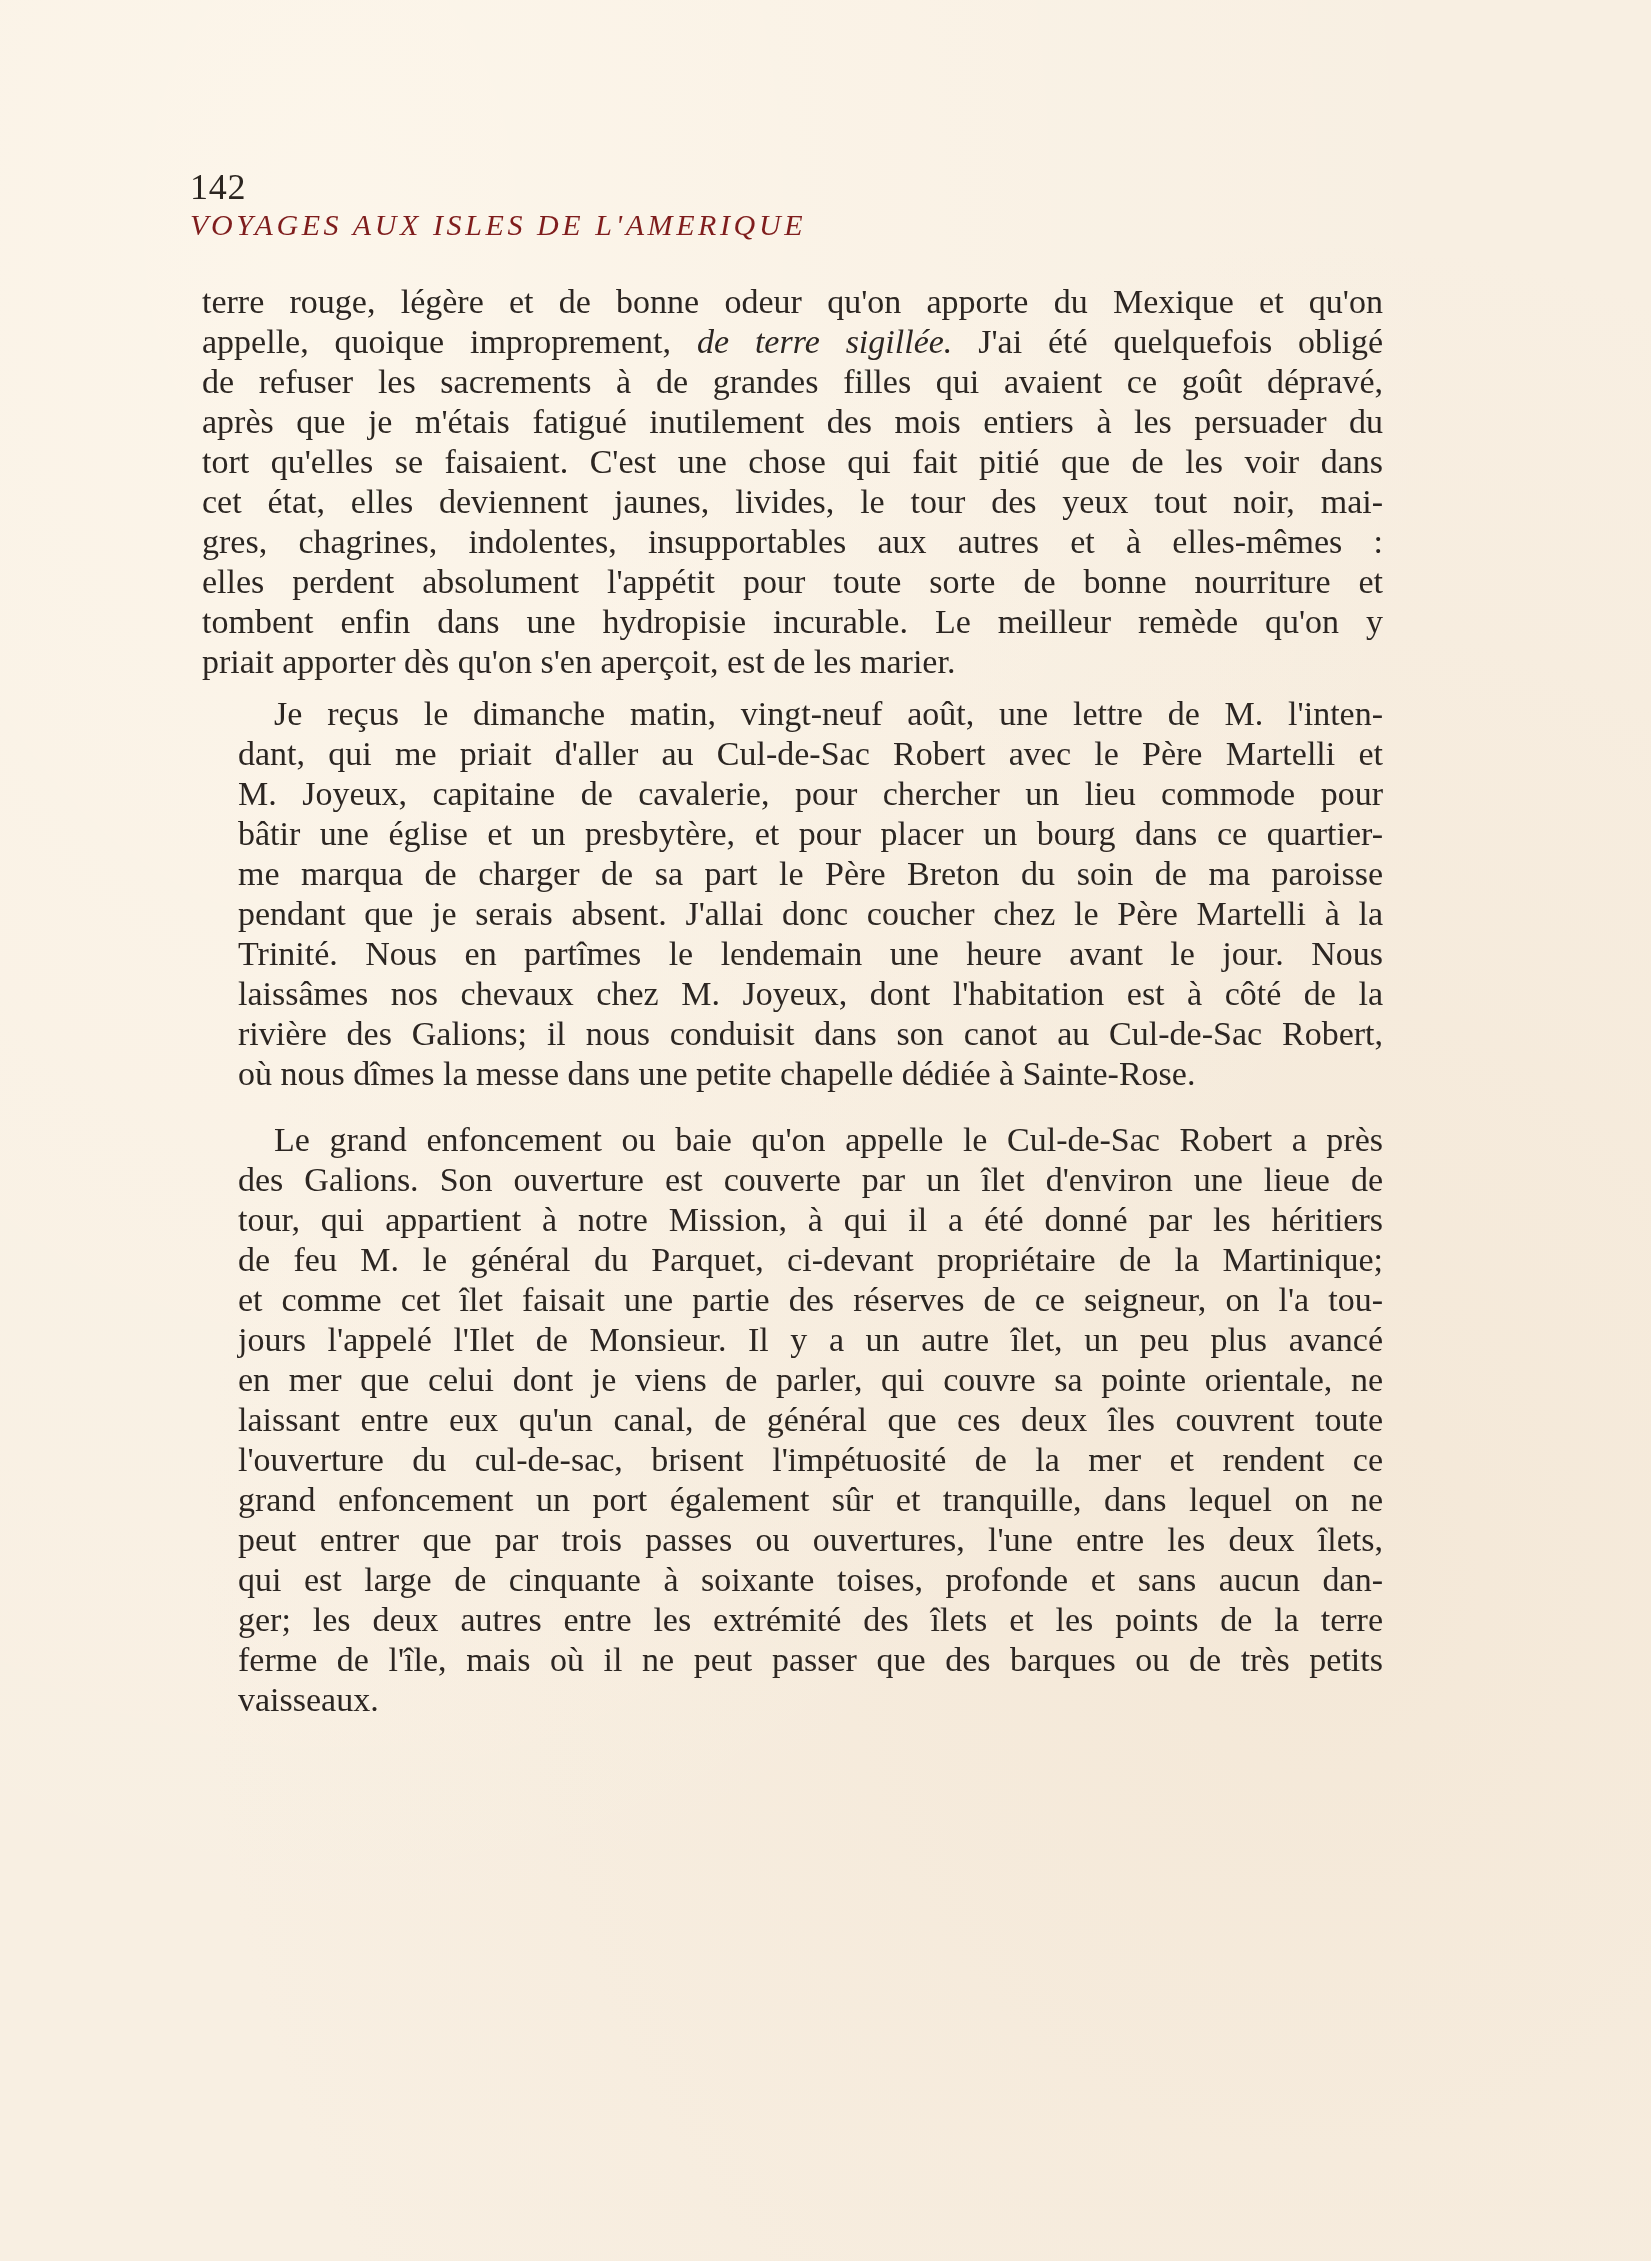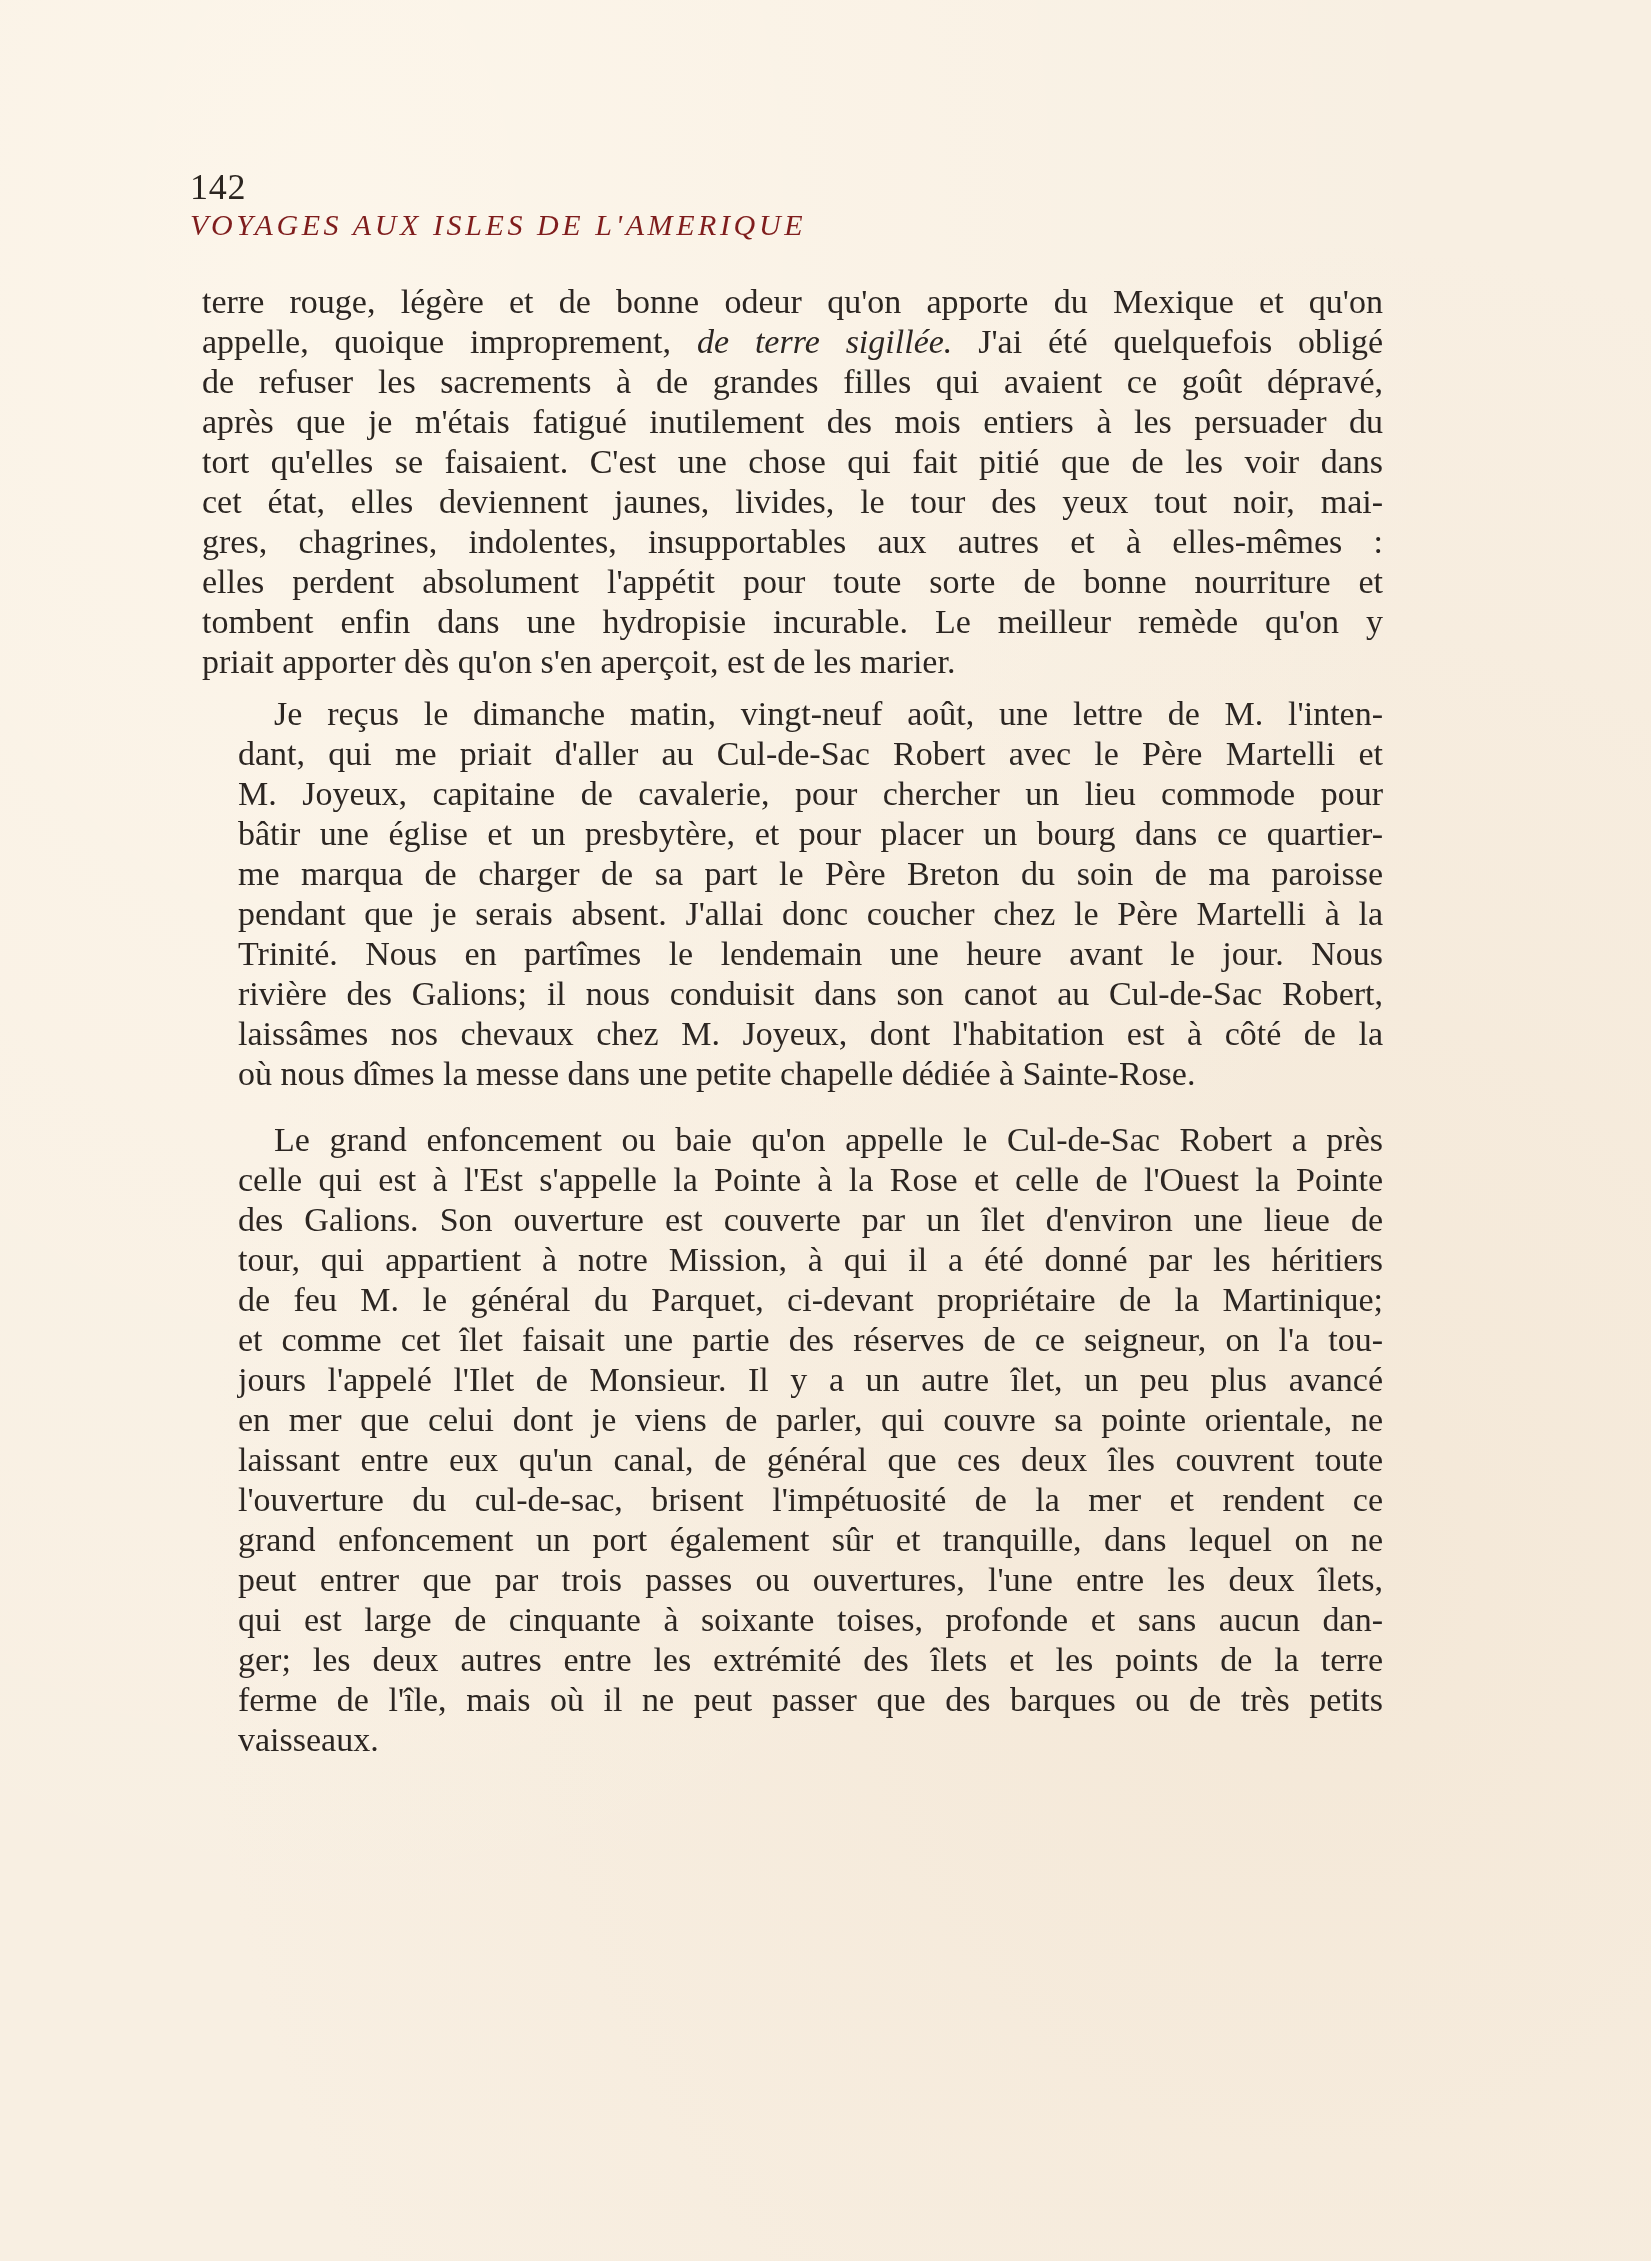--- a/index.html
+++ b/index.html
@@ -71,27 +71,26 @@
       <span class="line last">priait apporter dès qu'on s'en aperçoit, est de les marier.</span>
     </div>
   <div class="para indent">
       <span class="line" style="padding-left: 36px;">Je reçus le dimanche matin, vingt-neuf août, une lettre de M. l'inten-</span>
       <span class="line">dant, qui me priait d'aller au Cul-de-Sac Robert avec le Père Martelli et</span>
       <span class="line">M. Joyeux, capitaine de cavalerie, pour chercher un lieu commode pour</span>
       <span class="line">bâtir une église et un presbytère, et pour placer un bourg dans ce quartier-</span>
       <span class="line">me marqua de charger de sa part le Père Breton du soin de ma paroisse</span>
       <span class="line">pendant que je serais absent. J'allai donc coucher chez le Père Martelli à la</span>
       <span class="line">Trinité. Nous en partîmes le lendemain une heure avant le jour. Nous</span>
+      <span class="line">laissâmes nos chevaux chez M. Joyeux, dont l'habitation est à côté de la</span>
       <span class="line">rivière des Galions; il nous conduisit dans son canot au Cul-de-Sac Robert,</span>
-      <span class="line">laissâmes nos chevaux chez M. Joyeux, dont l'habitation est à côté de la</span>
       <span class="line last">où nous dîmes la messe dans une petite chapelle dédiée à Sainte-Rose.</span>
     </div>
   <div class="para indent gap">
       <span class="line" style="padding-left: 36px;">Le grand enfoncement ou baie qu'on appelle le Cul-de-Sac Robert a près</span>
-      <span class="line">celle qui est à l'Est s'appelle la Pointe à la Rose et celle de l'Ouest la Pointe</span>
       <span class="line">des Galions. Son ouverture est couverte par un îlet d'environ une lieue de</span>
       <span class="line">tour, qui appartient à notre Mission, à qui il a été donné par les héritiers</span>
       <span class="line">de feu M. le général du Parquet, ci-devant propriétaire de la Martinique;</span>
       <span class="line">et comme cet îlet faisait une partie des réserves de ce seigneur, on l'a tou-</span>
       <span class="line">jours l'appelé l'Ilet de Monsieur. Il y a un autre îlet, un peu plus avancé</span>
       <span class="line">en mer que celui dont je viens de parler, qui couvre sa pointe orientale, ne</span>
       <span class="line">laissant entre eux qu'un canal, de général que ces deux îles couvrent toute</span>
       <span class="line">l'ouverture du cul-de-sac, brisent l'impétuosité de la mer et rendent ce</span>
       <span class="line">grand enfoncement un port également sûr et tranquille, dans lequel on ne</span>
       <span class="line">peut entrer que par trois passes ou ouvertures, l'une entre les deux îlets,</span>

